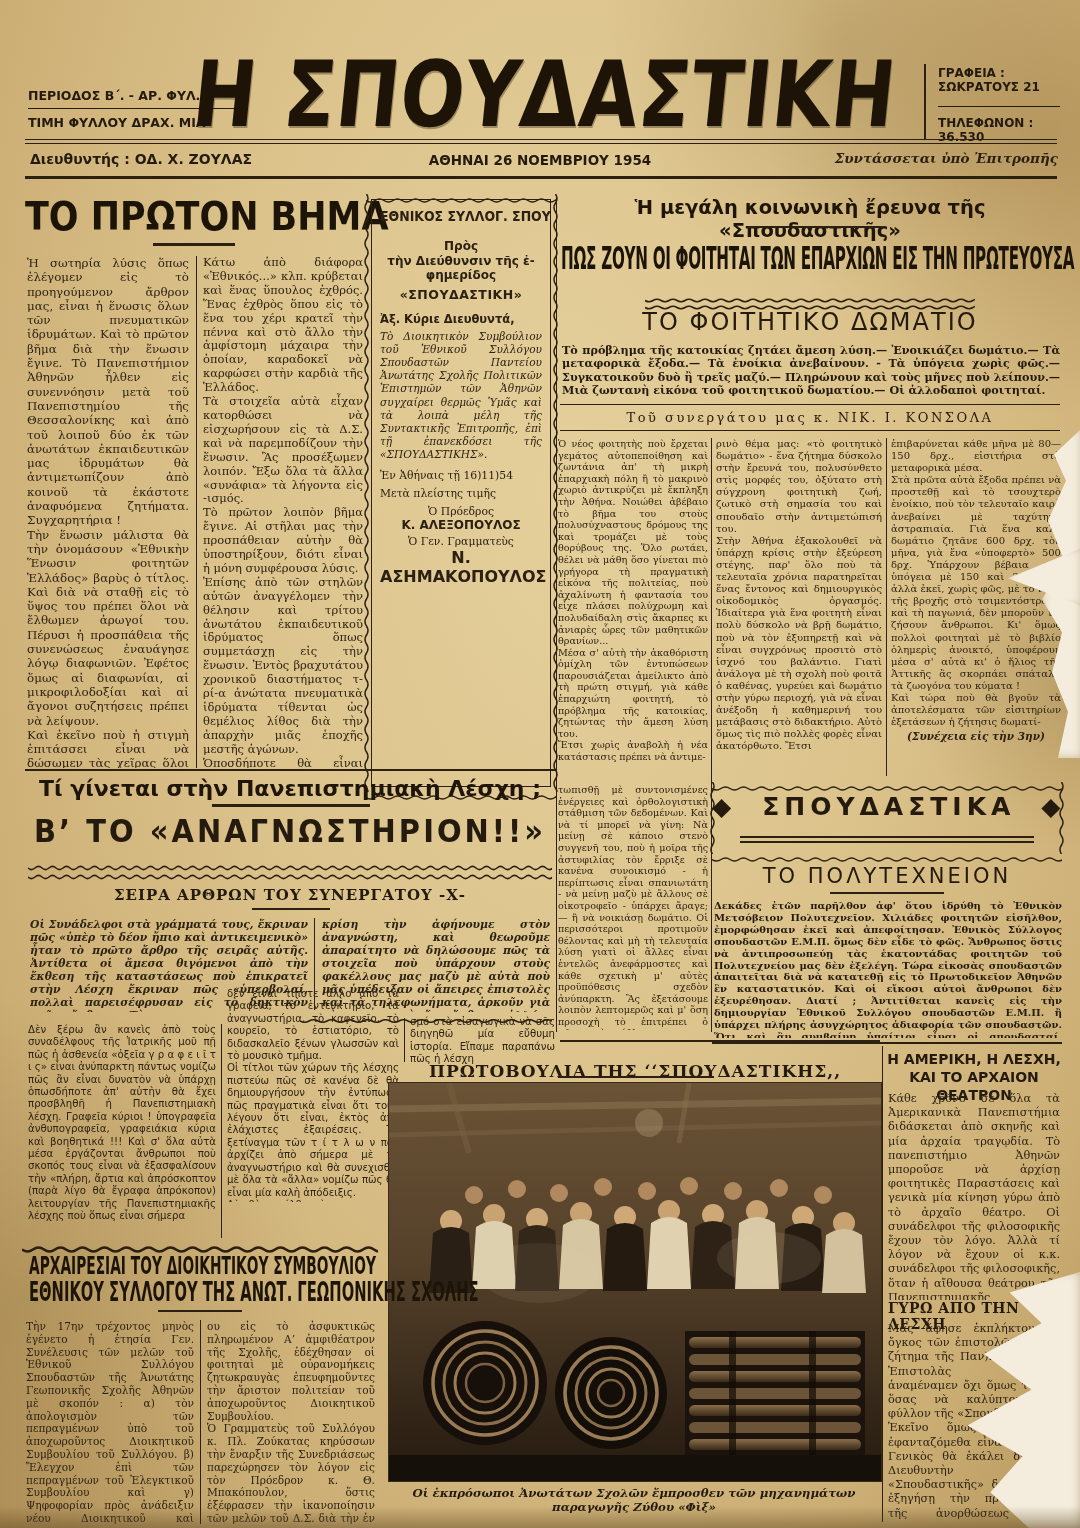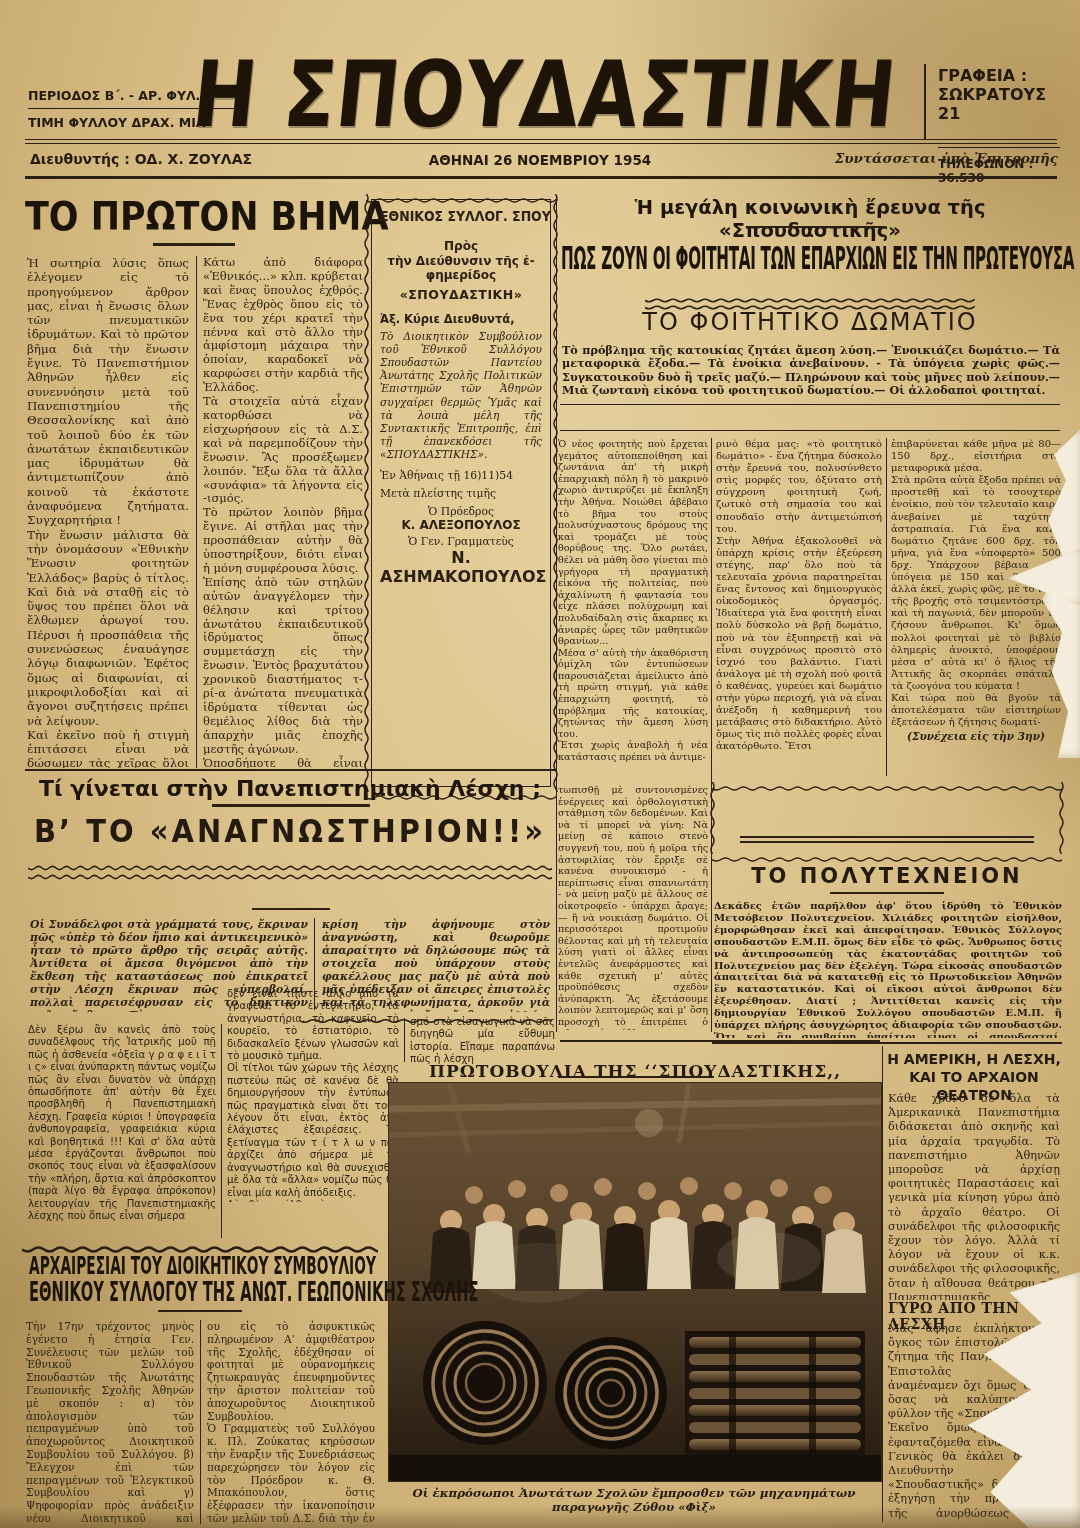--- a/index.html
+++ b/index.html
@@ -47,21 +47,21 @@
     <div class="mh-small" style="padding-bottom:5px;border-bottom:1.6px solid #241a0e;">ΠΕΡΙΟΔΟΣ Β΄. - ΑΡ. ΦΥΛ. 7</div>
     <div class="mh-small" style="padding-top:6px;">ΤΙΜΗ ΦΥΛΛΟΥ ΔΡΑΧ. ΜΙΑ</div>
   </div>
 
   <div class="abs center" style="left:175px;top:42px;width:750px;">
     <div class="mh-title">Η ΣΠΟΥΔΑΣΤΙΚΗ</div>
   </div>
 
   <div class="rule" style="left:924px;top:64px;width:2px;height:76px;"></div>
   <div class="abs" style="left:938px;top:66px;width:122px;">
-    <div class="mh-small" style="padding-bottom:24px;border-bottom:1.6px solid #241a0e;font-size:16px;">ΓΡΑΦΕΙΑ : ΣΩΚΡΑΤΟΥΣ 21</div>
+    <div class="mh-small" style="padding-bottom:12px;border-bottom:1.6px solid #241a0e;font-size:12px;">ΓΡΑΦΕΙΑ : ΣΩΚΡΑΤΟΥΣ 21</div>
     <div class="mh-small" style="padding-top:9px;font-size:12px;">ΤΗΛΕΦΩΝΟΝ :  36.530</div>
   </div>
 
   <div class="rule-double" style="left:25px;top:139px;width:1032px;"></div>
   <div class="abs mh-small" style="left:30px;top:151px;font-size:14px;">Διευθυντής :  ΟΔ. Χ. ΖΟΥΛΑΣ</div>
   <div class="abs mh-small center" style="left:380px;top:152px;width:320px;font-size:13.5px;">ΑΘΗΝΑΙ 26 ΝΟΕΜΒΡΙΟΥ 1954</div>
   <div class="abs b i serif" style="left:800px;top:150px;width:258px;text-align:right;font-size:13.5px;">Συντάσσεται ὑπὸ Ἐπιτροπῆς</div>
   <div class="rule" style="left:25px;top:176px;width:1032px;height:3px;"></div>
 
   <div class="abs center hl-condensed" style="left:25px;top:194px;width:335px;font-size:35px;transform:scaleY(1.12);transform-origin:center top;color:#1d1408;">ΤΟ ΠΡΩΤΟΝ ΒΗΜΑ</div>
@@ -125,20 +125,21 @@
         <path d="M 0 4.5 Q 4 7.1 8 4.5 Q 12 1.9 16 4.5 Q 20 7.1 24 4.5 Q 28 1.9 32 4.5 Q 36 7.1 40 4.5 Q 44 1.9 48 4.5 Q 52 7.1 56 4.5 Q 60 1.9 64 4.5 Q 68 7.1 72 4.5 Q 76 1.9 80 4.5 Q 84 7.1 88 4.5 Q 92 1.9 96 4.5 Q 100 7.1 104 4.5 Q 108 1.9 112 4.5 Q 116 7.1 120 4.5 Q 124 1.9 128 4.5 Q 132 7.1 136 4.5 Q 140 1.9 144 4.5 Q 148 7.1 152 4.5 Q 156 1.9 160 4.5 Q 164 7.1 168 4.5 Q 172 1.9 176 4.5 Q 180 7.1 184 4.5 Q 188 1.9 192 4.5 Q 196 7.1 200 4.5 Q 204 1.9 208 4.5 Q 212 7.1 216 4.5 Q 220 1.9 224 4.5 Q 228 7.1 232 4.5 Q 236 1.9 240 4.5 Q 244 7.1 248 4.5 Q 252 1.9 256 4.5 Q 260 7.1 264 4.5 Q 268 1.9 272 4.5 Q 276 7.1 280 4.5 Q 284 1.9 288 4.5 Q 292 7.1 296 4.5 Q 300 1.9 304 4.5 Q 308 7.1 312 4.5 Q 316 1.9 320 4.5 Q 324 7.1 328 4.5 Q 332 1.9 336 4.5" fill="none" stroke="#2a1f10" stroke-width="1.5"></path>
       </svg></div>
   <div class="wave" style="left:645px;top:297px;width:330px;height:9px;"><svg width="330" height="9" viewBox="0 0 330 9">
         <path d="M 0 4.5 Q 4 7.1 8 4.5 Q 12 1.9 16 4.5 Q 20 7.1 24 4.5 Q 28 1.9 32 4.5 Q 36 7.1 40 4.5 Q 44 1.9 48 4.5 Q 52 7.1 56 4.5 Q 60 1.9 64 4.5 Q 68 7.1 72 4.5 Q 76 1.9 80 4.5 Q 84 7.1 88 4.5 Q 92 1.9 96 4.5 Q 100 7.1 104 4.5 Q 108 1.9 112 4.5 Q 116 7.1 120 4.5 Q 124 1.9 128 4.5 Q 132 7.1 136 4.5 Q 140 1.9 144 4.5 Q 148 7.1 152 4.5 Q 156 1.9 160 4.5 Q 164 7.1 168 4.5 Q 172 1.9 176 4.5 Q 180 7.1 184 4.5 Q 188 1.9 192 4.5 Q 196 7.1 200 4.5 Q 204 1.9 208 4.5 Q 212 7.1 216 4.5 Q 220 1.9 224 4.5 Q 228 7.1 232 4.5 Q 236 1.9 240 4.5 Q 244 7.1 248 4.5 Q 252 1.9 256 4.5 Q 260 7.1 264 4.5 Q 268 1.9 272 4.5 Q 276 7.1 280 4.5 Q 284 1.9 288 4.5 Q 292 7.1 296 4.5 Q 300 1.9 304 4.5 Q 308 7.1 312 4.5 Q 316 1.9 320 4.5 Q 324 7.1 328 4.5 Q 332 1.9 336 4.5" fill="none" stroke="#2a1f10" stroke-width="1.5"></path>
       </svg></div>
 
   <div class="abs center sans" style="left:620px;top:308px;width:380px;font-size:24px;letter-spacing:2px;color:#241a0e;">ΤΟ ΦΟΙΤΗΤΙΚΟ ΔΩΜΑΤΙΟ</div>
 
   <div class="abs just serif b pre" style="left:562px;top:344px;width:498px;font-size:11.2px;line-height:13.4px;color:#241a0e;">Τὸ πρόβλημα τῆς κατοικίας ζητάει ἄμεση λύση.— Ἐνοικιάζει δωμάτιο.— Τὰ μεταφορικὰ ἔξοδα.— Τὰ ἐνοίκια ἀνεβαίνουν. - Τὰ ὑπόγεια χωρὶς φῶς.— Συγκατοικοῦν δυὸ ἢ τρεῖς μαζύ.— Πληρώνουν καὶ τοὺς μῆνες ποὺ λείπουν.— Μιὰ ζωντανὴ εἰκόνα τοῦ φοιτητικοῦ δωματίου.— Οἱ ἀλλοδαποὶ φοιτηταί.</div>
   <div class="rule" style="left:560px;top:404px;width:500px;height:1.4px;"></div>
+  <div class="abs center serif cap-sp" style="left:560px;top:410px;width:500px;font-size:13px;color:#241a0e;">Τοῦ συνεργάτου μας κ. ΝΙΚ. Ι. ΚΟΝΣΟΛΑ</div>
   <div class="rule" style="left:560px;top:430px;width:500px;height:1px;"></div>
 
   <div class="abs clip pre just bodytxt" style="left:558px;top:438px;width:150px;height:338px;font-size:9.6px;line-height:11.6px;">Ὁ νέος φοιτητὴς ποὺ ἔρχεται γεμάτος αὐτοπεποίθηση καὶ ζωντάνια ἀπ' τὴ μικρὴ ἐπαρχιακὴ πόλη ἢ τὸ μακρινὸ χωριὸ ἀντικρύζει μὲ ἔκπληξη τὴν Ἀθήνα. Νοιώθει ἀβέβαιο τὸ βῆμα του στοὺς πολυσύχναστους δρόμους της καὶ τρομάζει μὲ τοὺς θορύβους της. Ὅλο ρωτάει, θέλει νὰ μάθη ὅσο γίνεται πιὸ γρήγορα τὴ πραγματικὴ εἰκόνα τῆς πολιτείας, ποὺ ἀχαλίνωτη ἡ φαντασία του εἶχε πλάσει πολύχρωμη καὶ πολυδαίδαλη στὶς ἄκαρπες κι ἀνιαρὲς ὧρες τῶν μαθητικῶν θρανίων...
 Μέσα σ' αὐτὴ τὴν ἀκαθόριστη ὁμίχλη τῶν ἐντυπώσεων παρουσιάζεται ἀμείλικτο ἀπὸ τὴ πρώτη στιγμή, γιὰ κάθε ἐπαρχιώτη φοιτητή, τὸ πρόβλημα τῆς κατοικίας, ζητώντας τὴν ἄμεση λύση του.
 Ἔτσι χωρὶς ἀναβολὴ ἡ νέα κατάστασις πρέπει νὰ ἀντιμε-</div>
   <div class="rule" style="left:711px;top:438px;width:1px;height:594px;"></div>
   <div class="abs clip pre just bodytxt" style="left:716px;top:438px;width:166px;height:338px;font-size:10px;line-height:12.1px;">ρινὸ θέμα μας: «τὸ φοιτητικὸ δωμάτιο» - ἕνα ζήτημα δύσκολο στὴν ἔρευνά του, πολυσύνθετο στὶς μορφές του, ὀξύτατο στὴ σύγχρονη φοιτητικὴ ζωή, ζωτικὸ στὴ σημασία του καὶ σπουδαῖο στὴν ἀντιμετώπισή του.
 Στὴν Ἀθήνα ἐξακολουθεῖ νὰ ὑπάρχῃ κρίσις στὴν ἐξεύρεση στέγης, παρ' ὅλο ποὺ τὰ τελευταῖα χρόνια παρατηρεῖται ἕνας ἔντονος καὶ δημιουργικὸς οἰκοδομικὸς ὀργασμός. Ἰδιαίτερα γιὰ ἕνα φοιτητὴ εἶναι πολὺ δύσκολο νὰ βρῇ δωμάτιο, ποὺ νὰ τὸν ἐξυπηρετῇ καὶ νὰ εἶναι συγχρόνως προσιτὸ στὸ ἰσχνό του βαλάντιο. Γιατὶ ἀνάλογα μὲ τὴ σχολὴ ποὺ φοιτᾶ ὁ καθένας, γυρεύει καὶ δωμάτιο στὴν γύρω περιοχή, γιὰ νὰ εἶναι ἀνέξοδη ἡ καθημερινή του μετάβασις στὸ διδακτήριο. Αὐτὸ ὅμως τὶς πιὸ πολλὲς φορὲς εἶναι ἀκατόρθωτο. Ἔτσι</div>
   <div class="rule" style="left:886px;top:438px;width:1px;height:338px;"></div>
   <div class="abs clip" style="left:891px;top:438px;width:170px;height:338px;">
@@ -155,20 +156,21 @@
 
   <div class="abs center sans" style="left:25px;top:812px;width:530px;font-size:29px;letter-spacing:3px;font-weight:bold;color:#241a0e;transform:scaleY(1.12);transform-origin:center top;">Β’  ΤΟ  «ΑΝΑΓΝΩΣΤΗΡΙΟΝ!!»</div>
 
   <div class="wave" style="left:28px;top:858px;width:524px;height:10px;"><svg width="524" height="10" viewBox="0 0 524 10">
         <path d="M 0 5 Q 3.5 8.2 7 5 Q 10.5 1.7999999999999998 14 5 Q 17.5 8.2 21 5 Q 24.5 1.7999999999999998 28 5 Q 31.5 8.2 35 5 Q 38.5 1.7999999999999998 42 5 Q 45.5 8.2 49 5 Q 52.5 1.7999999999999998 56 5 Q 59.5 8.2 63 5 Q 66.5 1.7999999999999998 70 5 Q 73.5 8.2 77 5 Q 80.5 1.7999999999999998 84 5 Q 87.5 8.2 91 5 Q 94.5 1.7999999999999998 98 5 Q 101.5 8.2 105 5 Q 108.5 1.7999999999999998 112 5 Q 115.5 8.2 119 5 Q 122.5 1.7999999999999998 126 5 Q 129.5 8.2 133 5 Q 136.5 1.7999999999999998 140 5 Q 143.5 8.2 147 5 Q 150.5 1.7999999999999998 154 5 Q 157.5 8.2 161 5 Q 164.5 1.7999999999999998 168 5 Q 171.5 8.2 175 5 Q 178.5 1.7999999999999998 182 5 Q 185.5 8.2 189 5 Q 192.5 1.7999999999999998 196 5 Q 199.5 8.2 203 5 Q 206.5 1.7999999999999998 210 5 Q 213.5 8.2 217 5 Q 220.5 1.7999999999999998 224 5 Q 227.5 8.2 231 5 Q 234.5 1.7999999999999998 238 5 Q 241.5 8.2 245 5 Q 248.5 1.7999999999999998 252 5 Q 255.5 8.2 259 5 Q 262.5 1.7999999999999998 266 5 Q 269.5 8.2 273 5 Q 276.5 1.7999999999999998 280 5 Q 283.5 8.2 287 5 Q 290.5 1.7999999999999998 294 5 Q 297.5 8.2 301 5 Q 304.5 1.7999999999999998 308 5 Q 311.5 8.2 315 5 Q 318.5 1.7999999999999998 322 5 Q 325.5 8.2 329 5 Q 332.5 1.7999999999999998 336 5 Q 339.5 8.2 343 5 Q 346.5 1.7999999999999998 350 5 Q 353.5 8.2 357 5 Q 360.5 1.7999999999999998 364 5 Q 367.5 8.2 371 5 Q 374.5 1.7999999999999998 378 5 Q 381.5 8.2 385 5 Q 388.5 1.7999999999999998 392 5 Q 395.5 8.2 399 5 Q 402.5 1.7999999999999998 406 5 Q 409.5 8.2 413 5 Q 416.5 1.7999999999999998 420 5 Q 423.5 8.2 427 5 Q 430.5 1.7999999999999998 434 5 Q 437.5 8.2 441 5 Q 444.5 1.7999999999999998 448 5 Q 451.5 8.2 455 5 Q 458.5 1.7999999999999998 462 5 Q 465.5 8.2 469 5 Q 472.5 1.7999999999999998 476 5 Q 479.5 8.2 483 5 Q 486.5 1.7999999999999998 490 5 Q 493.5 8.2 497 5 Q 500.5 1.7999999999999998 504 5 Q 507.5 8.2 511 5 Q 514.5 1.7999999999999998 518 5 Q 521.5 8.2 525 5" fill="none" stroke="#2a1f10" stroke-width="1.5"></path>
       </svg></div>
   <div class="wave" style="left:28px;top:867px;width:524px;height:10px;"><svg width="524" height="10" viewBox="0 0 524 10">
         <path d="M 0 5 Q 3.5 8.2 7 5 Q 10.5 1.7999999999999998 14 5 Q 17.5 8.2 21 5 Q 24.5 1.7999999999999998 28 5 Q 31.5 8.2 35 5 Q 38.5 1.7999999999999998 42 5 Q 45.5 8.2 49 5 Q 52.5 1.7999999999999998 56 5 Q 59.5 8.2 63 5 Q 66.5 1.7999999999999998 70 5 Q 73.5 8.2 77 5 Q 80.5 1.7999999999999998 84 5 Q 87.5 8.2 91 5 Q 94.5 1.7999999999999998 98 5 Q 101.5 8.2 105 5 Q 108.5 1.7999999999999998 112 5 Q 115.5 8.2 119 5 Q 122.5 1.7999999999999998 126 5 Q 129.5 8.2 133 5 Q 136.5 1.7999999999999998 140 5 Q 143.5 8.2 147 5 Q 150.5 1.7999999999999998 154 5 Q 157.5 8.2 161 5 Q 164.5 1.7999999999999998 168 5 Q 171.5 8.2 175 5 Q 178.5 1.7999999999999998 182 5 Q 185.5 8.2 189 5 Q 192.5 1.7999999999999998 196 5 Q 199.5 8.2 203 5 Q 206.5 1.7999999999999998 210 5 Q 213.5 8.2 217 5 Q 220.5 1.7999999999999998 224 5 Q 227.5 8.2 231 5 Q 234.5 1.7999999999999998 238 5 Q 241.5 8.2 245 5 Q 248.5 1.7999999999999998 252 5 Q 255.5 8.2 259 5 Q 262.5 1.7999999999999998 266 5 Q 269.5 8.2 273 5 Q 276.5 1.7999999999999998 280 5 Q 283.5 8.2 287 5 Q 290.5 1.7999999999999998 294 5 Q 297.5 8.2 301 5 Q 304.5 1.7999999999999998 308 5 Q 311.5 8.2 315 5 Q 318.5 1.7999999999999998 322 5 Q 325.5 8.2 329 5 Q 332.5 1.7999999999999998 336 5 Q 339.5 8.2 343 5 Q 346.5 1.7999999999999998 350 5 Q 353.5 8.2 357 5 Q 360.5 1.7999999999999998 364 5 Q 367.5 8.2 371 5 Q 374.5 1.7999999999999998 378 5 Q 381.5 8.2 385 5 Q 388.5 1.7999999999999998 392 5 Q 395.5 8.2 399 5 Q 402.5 1.7999999999999998 406 5 Q 409.5 8.2 413 5 Q 416.5 1.7999999999999998 420 5 Q 423.5 8.2 427 5 Q 430.5 1.7999999999999998 434 5 Q 437.5 8.2 441 5 Q 444.5 1.7999999999999998 448 5 Q 451.5 8.2 455 5 Q 458.5 1.7999999999999998 462 5 Q 465.5 8.2 469 5 Q 472.5 1.7999999999999998 476 5 Q 479.5 8.2 483 5 Q 486.5 1.7999999999999998 490 5 Q 493.5 8.2 497 5 Q 500.5 1.7999999999999998 504 5 Q 507.5 8.2 511 5 Q 514.5 1.7999999999999998 518 5 Q 521.5 8.2 525 5" fill="none" stroke="#2a1f10" stroke-width="1.5"></path>
       </svg></div>
 
+  <div class="abs center serif b" style="left:25px;top:886px;width:530px;font-size:15px;letter-spacing:1px;color:#241a0e;">ΣΕΙΡΑ ΑΡΘΡΩΝ ΤΟΥ ΣΥΝΕΡΓΑΤΟΥ -Χ-</div>
   <div class="rule" style="left:252px;top:908px;width:78px;height:2px;"></div>
 
   <div class="abs clip just i b bodytxt" style="left:30px;top:918px;width:278px;height:94px;font-size:10.8px;line-height:13px;">Οἱ Συνάδελφοι στὰ γράμματά τους, ἔκριναν πῶς «ὑπὲρ τὸ δέον ἤπιο καὶ ἀντικειμενικὸ» ἦταν τὸ πρῶτο ἄρθρο τῆς σειρᾶς αὐτῆς. Ἀντίθετα οἱ ἄμεσα θιγόμενοι ἀπὸ τὴν ἔκθεση τῆς καταστάσεως ποὺ ἐπικρατεῖ στὴν Λέσχη ἔκριναν πῶς «ὑπερβολαί, πολλαὶ παρεισέφρυσαν εἰς τὸ δηκτικὸν τοῦτο ἄρθρον». Τὴν</div>
   <div class="rule" style="left:314px;top:918px;width:1px;height:92px;"></div>
   <div class="abs clip just i b bodytxt" style="left:322px;top:918px;width:228px;height:94px;font-size:10.8px;line-height:13px;">κρίση τὴν ἀφήνουμε στὸν ἀναγνώστη, καὶ θεωροῦμε ἀπαραίτητο νὰ δηλώσουμε πῶς τὰ στοιχεῖα ποὺ ὑπάρχουν στοὺς φακέλλους μας μαζὺ μὲ αὐτὰ ποὺ μᾶς ὑπέδειξαν οἱ ἄπειρες ἐπιστολὲς καὶ τὰ τηλεφωνήματα, ἀρκοῦν γιὰ τὴν συγγραφὴ ὄχι ἄρθρων ἀλλά... πολυσελίδων τόμων, χωρὶς νὰ παραστῇ ἀνάγκη νὰ χρησιμοποιηθῇ οὔτε μία λέξις «ὑπερβολική»</div>
   <div class="wave" style="left:300px;top:1010px;width:252px;height:8px;"><svg width="252" height="8" viewBox="0 0 252 8">
         <path d="M 0 4 Q 4.5 6.6 9 4 Q 13.5 1.4 18 4 Q 22.5 6.6 27 4 Q 31.5 1.4 36 4 Q 40.5 6.6 45 4 Q 49.5 1.4 54 4 Q 58.5 6.6 63 4 Q 67.5 1.4 72 4 Q 76.5 6.6 81 4 Q 85.5 1.4 90 4 Q 94.5 6.6 99 4 Q 103.5 1.4 108 4 Q 112.5 6.6 117 4 Q 121.5 1.4 126 4 Q 130.5 6.6 135 4 Q 139.5 1.4 144 4 Q 148.5 6.6 153 4 Q 157.5 1.4 162 4 Q 166.5 6.6 171 4 Q 175.5 1.4 180 4 Q 184.5 6.6 189 4 Q 193.5 1.4 198 4 Q 202.5 6.6 207 4 Q 211.5 1.4 216 4 Q 220.5 6.6 225 4 Q 229.5 1.4 234 4 Q 238.5 6.6 243 4 Q 247.5 1.4 252 4" fill="none" stroke="#2a1f10" stroke-width="1.5"></path>
       </svg></div>
 
   <div class="abs clip pre just sans bodytxt" style="left:28px;top:1024px;width:188px;height:214px;font-size:10.2px;line-height:12.4px;">Δὲν ξέρω ἂν κανεὶς ἀπὸ τοὺς συναδέλφους τῆς Ἰατρικῆς μοῦ πῇ πῶς ἡ ἀσθενεία «ὀξεῖα γ ρ α φ ε ι ῖ τ ι ς» εἶναι ἀνύπαρκτη πάντως νομίζω πῶς ἂν εἶναι δυνατὸν νὰ ὑπάρχῃ ὁπωσδήποτε ἀπ' αὐτὴν θὰ ἔχει προσβληθῆ ἡ Πανεπιστημιακὴ λέσχη. Γραφεῖα κύριοι ! ὑπογραφεῖα ἀνθυπογραφεῖα, γραφειάκια κύρια καὶ βοηθητικά !!! Καὶ σ' ὅλα αὐτὰ μέσα ἐργάζονται ἄνθρωποι ποὺ σκοπός τους εἶναι νὰ ἐξασφαλίσουν τὴν «πλήρη, ἄρτια καὶ ἀπρόσκοπτον (παρὰ λίγο θὰ ἔγραφα ἀπρόκοπον) λειτουργίαν τῆς Πανεπιστημιακῆς λέσχης ποὺ ὅπως εἶναι σήμερα</div>
@@ -188,25 +190,26 @@
         </svg></div>
     <div class="wave" style="left:0;bottom:-4px;width:350px;height:9px;"><svg width="350" height="9" viewBox="0 0 350 9">
           <path d="M 0 4.5 Q 4.5 7.5 9 4.5 Q 13.5 1.5 18 4.5 Q 22.5 7.5 27 4.5 Q 31.5 1.5 36 4.5 Q 40.5 7.5 45 4.5 Q 49.5 1.5 54 4.5 Q 58.5 7.5 63 4.5 Q 67.5 1.5 72 4.5 Q 76.5 7.5 81 4.5 Q 85.5 1.5 90 4.5 Q 94.5 7.5 99 4.5 Q 103.5 1.5 108 4.5 Q 112.5 7.5 117 4.5 Q 121.5 1.5 126 4.5 Q 130.5 7.5 135 4.5 Q 139.5 1.5 144 4.5 Q 148.5 7.5 153 4.5 Q 157.5 1.5 162 4.5 Q 166.5 7.5 171 4.5 Q 175.5 1.5 180 4.5 Q 184.5 7.5 189 4.5 Q 193.5 1.5 198 4.5 Q 202.5 7.5 207 4.5 Q 211.5 1.5 216 4.5 Q 220.5 7.5 225 4.5 Q 229.5 1.5 234 4.5 Q 238.5 7.5 243 4.5 Q 247.5 1.5 252 4.5 Q 256.5 7.5 261 4.5 Q 265.5 1.5 270 4.5 Q 274.5 7.5 279 4.5 Q 283.5 1.5 288 4.5 Q 292.5 7.5 297 4.5 Q 301.5 1.5 306 4.5 Q 310.5 7.5 315 4.5 Q 319.5 1.5 324 4.5 Q 328.5 7.5 333 4.5 Q 337.5 1.5 342 4.5 Q 346.5 7.5 351 4.5" fill="none" stroke="#2a1f10" stroke-width="1.5"></path>
         </svg></div>
     <div class="wave wave-v" style="left:-4px;top:0;width:9px;height:72px;"><svg width="9" height="72" viewBox="0 0 9 72">
           <path d="M 4.5 0 Q 7.5 4.5 4.5 9 Q 1.5 13.5 4.5 18 Q 7.5 22.5 4.5 27 Q 1.5 31.5 4.5 36 Q 7.5 40.5 4.5 45 Q 1.5 49.5 4.5 54 Q 7.5 58.5 4.5 63 Q 1.5 67.5 4.5 72" fill="none" stroke="#2a1f10" stroke-width="1.5"></path>
         </svg></div>
     <div class="wave wave-v" style="right:-4px;top:0;width:9px;height:72px;"><svg width="9" height="72" viewBox="0 0 9 72">
           <path d="M 4.5 0 Q 7.5 4.5 4.5 9 Q 1.5 13.5 4.5 18 Q 7.5 22.5 4.5 27 Q 1.5 31.5 4.5 36 Q 7.5 40.5 4.5 45 Q 1.5 49.5 4.5 54 Q 7.5 58.5 4.5 63 Q 1.5 67.5 4.5 72" fill="none" stroke="#2a1f10" stroke-width="1.5"></path>
         </svg></div>
+    <div class="center sans" style="margin-top:10px;font-size:25px;letter-spacing:5px;color:#241a0e;"><span>◆</span>&nbsp;&nbsp;<span class="b">ΣΠΟΥΔΑΣΤΙΚΑ</span>&nbsp;&nbsp;<span>◆</span></div>
     <div class="rule" style="left:28px;top:54px;width:294px;height:1.6px;"></div>
     <div class="rule" style="left:28px;top:59px;width:294px;height:1.6px;"></div>
   </div>
 
-  <div class="abs center sans" style="left:712px;top:864px;width:350px;font-size:21px;letter-spacing:3px;color:#241a0e;font-weight:bold;">ΤΟ ΠΟΛΥΤΕΧΝΕΙΟΝ</div>
+  <div class="abs center sans" style="left:712px;top:864px;width:350px;font-size:21px;letter-spacing:3px;color:#241a0e;">ΤΟ ΠΟΛΥΤΕΧΝΕΙΟΝ</div>
   <div class="rule" style="left:830px;top:892px;width:114px;height:2px;"></div>
   <div class="abs clip just serif b pre" style="left:714px;top:900px;width:348px;height:138px;font-size:10px;line-height:11.9px;color:#241a0e;">Δεκάδες ἐτῶν παρῆλθον ἀφ' ὅτου ἱδρύθη τὸ Ἐθνικὸν Μετσόβειον Πολυτεχνεῖον. Χιλιάδες φοιτητῶν εἰσῆλθον, ἐμορφώθησαν ἐκεῖ καὶ ἀπεφοίτησαν. Ἐθνικὸς Σύλλογος σπουδαστῶν Ε.Μ.Π. ὅμως δὲν εἶδε τὸ φῶς. Ἄνθρωπος ὅστις νὰ ἀντιπροσωπεύῃ τὰς ἑκατοντάδας φοιτητῶν τοῦ Πολυτεχνείου μας δὲν ἐξελέγη. Τώρα εἰκοσὰς σπουδαστῶν ἀπαιτεῖται διὰ νὰ κατατεθῇ εἰς τὸ Πρωτοδικεῖον Ἀθηνῶν ἓν καταστατικόν. Καὶ οἱ εἴκοσι αὐτοὶ ἄνθρωποι δὲν ἐξευρέθησαν. Διατί ; Ἀντιτίθεται κανεὶς εἰς τὴν δημιουργίαν Ἐθνικοῦ Συλλόγου σπουδαστῶν Ε.Μ.Π. ἢ ὑπάρχει πλήρης ἀσυγχώρητος ἀδιαφορία τῶν σπουδαστῶν. Ὅτι καὶ ἂν συμβαίνῃ ὑπαίτιοι εἶναι οἱ σπουδασταί. Σπουδασταὶ τοῦ Πολυτεχνείου ξυπνῆστε ἐπιτέλους.</div>
 
   <div class="rule" style="left:712px;top:1042px;width:350px;height:1.6px;"></div>
   <div class="rule" style="left:882px;top:1046px;width:1px;height:476px;"></div>
 
   <div class="abs center sans b" style="left:886px;top:1050px;width:176px;font-size:14px;line-height:18px;color:#241a0e;">Η ΑΜΕΡΙΚΗ, Η ΛΕΣΧΗ, ΚΑΙ ΤΟ ΑΡΧΑΙΟΝ ΘΕΑΤΡΟΝ</div>
   <div class="abs clip just pre bodytxt" style="left:888px;top:1092px;width:172px;height:208px;font-size:11.3px;line-height:14.2px;">Κάθε χρόνο σὲ ὅλα τὰ Ἀμερικανικὰ Πανεπιστήμια διδάσκεται ἀπὸ σκηνῆς καὶ μία ἀρχαία τραγῳδία. Τὸ πανεπιστήμιο Ἀθηνῶν μποροῦσε νὰ ἀρχίσῃ φοιτητικὲς Παραστάσεις καὶ γενικὰ μία κίνηση γύρω ἀπὸ τὸ ἀρχαῖο θέατρο. Οἱ συνάδελφοι τῆς φιλοσοφικῆς ἔχουν τὸν λόγο. Ἀλλὰ τί λόγον νὰ ἔχουν οἱ κ.κ. συνάδελφοι τῆς φιλοσοφικῆς, ὅταν ἡ αἴθουσα θεάτρου τῆς Πανεπιστημιακῆς Λέσχης ἔχει μεταβληθεῖ εἰς ξενῶνα ;</div>
 
   <div class="abs serif b" style="left:888px;top:1300px;width:176px;font-size:14px;letter-spacing:.5px;color:#241a0e;">ΓΥΡΩ ΑΠΟ ΤΗΝ ΛΕΣΧΗ</div>

